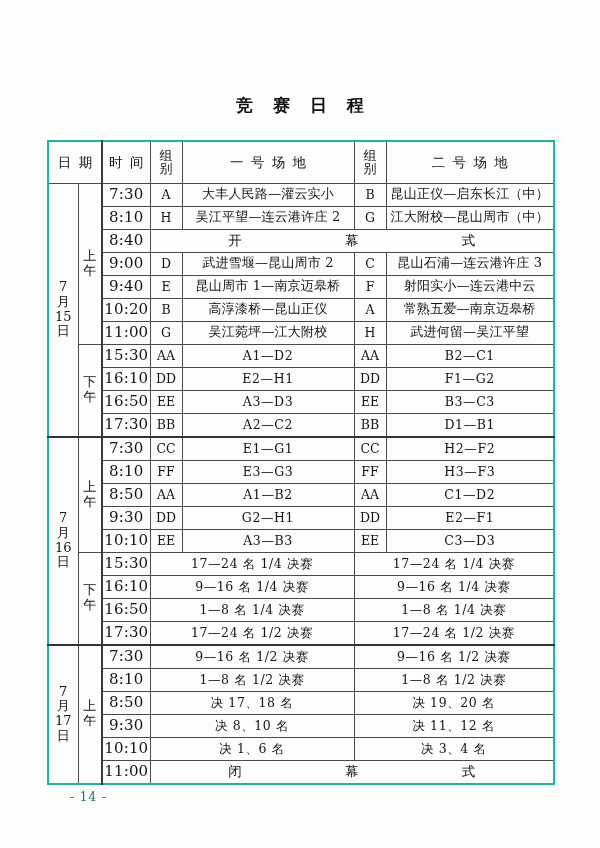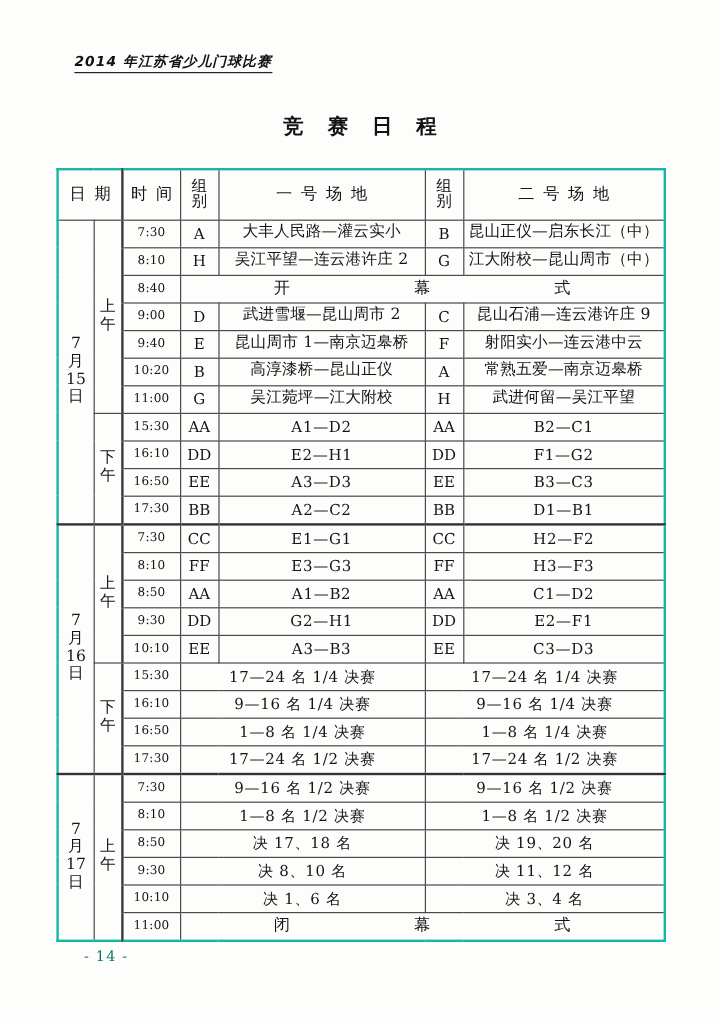--- a/index.html
+++ b/index.html
@@ -111,21 +111,21 @@
     letter-spacing: 0;
   }
   .vdate span { display: block; }
 
   .vhalf {
     font-size: 13px;
     line-height: 1.6;
   }
   .vhalf span { display: block; }
 
-  .time { font-size: 10px; letter-spacing: 0.2px; }
+  .time { font-size: 15px; letter-spacing: 0.2px; }
   .grp  { font-size: 12.5px; }
   .match{ font-size: 13px; letter-spacing: 0.2px; margin-left: 28px; }
   .code { font-size: 12.5px; letter-spacing: 0.6px; }
 
   
   .ceremony {
     font-family: "DejaVu Sans", "Liberation Sans", sans-serif;
     font-weight: bold;
     font-size: 13.5px;
   }
@@ -149,21 +149,20 @@
     font-size: 12px;
     letter-spacing: 1px;
     color: #0f766e;
   }
 </style>
 </head>
 <body>
 
 <div class="page">
 
-  <div class="running-head">2014 年江苏省少儿门球比赛</div>
 
   <div class="doc-title">竞 赛 日 程</div>
 
   <div class="table-wrap">
     <table class="sched">
       <colgroup>
         <col class="c-date">
           <col class="c-half">
           <col class="c-time">
         <col class="c-grp1">
@@ -220,21 +219,21 @@
                 <span>幕</span>
                 <span>式</span>
               </div>
             </td>
           </tr>
           <tr>
             <td class="time">9:00</td>
             <td class="grp">D</td>
             <td class="match">武进雪堰—昆山周市 2</td>
             <td class="grp">C</td>
-            <td class="match">昆山石浦—连云港许庄 9</td>
+            <td class="match">昆山石浦—连云港许庄 3</td>
           </tr>
           <tr>
             <td class="time">9:40</td>
             <td class="grp">E</td>
             <td class="match">昆山周市 1—南京迈皋桥</td>
             <td class="grp">F</td>
             <td class="match">射阳实小—连云港中云</td>
           </tr>
           <tr>
             <td class="time">10:20</td>

